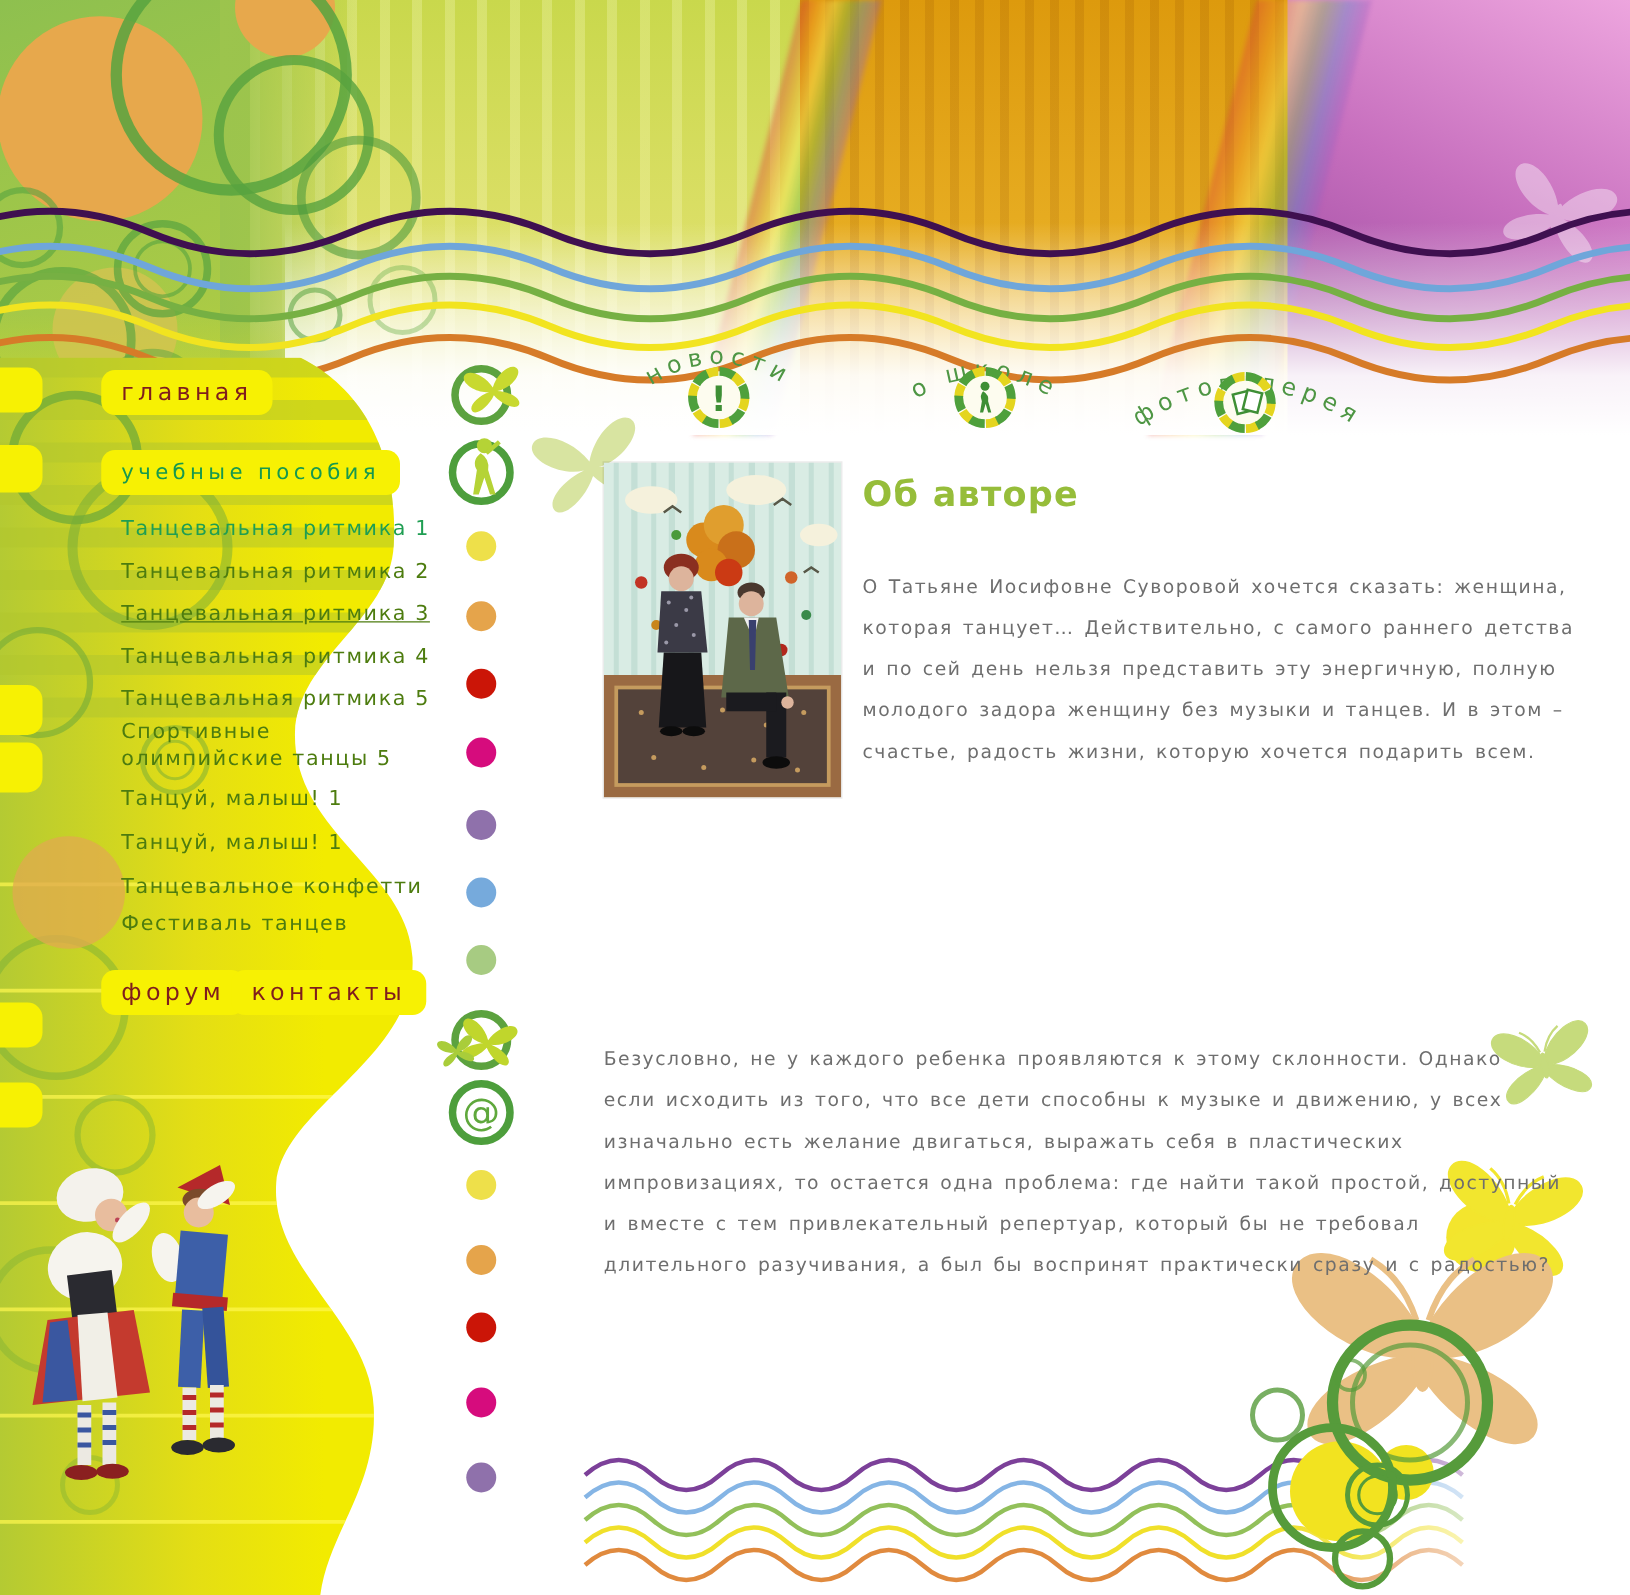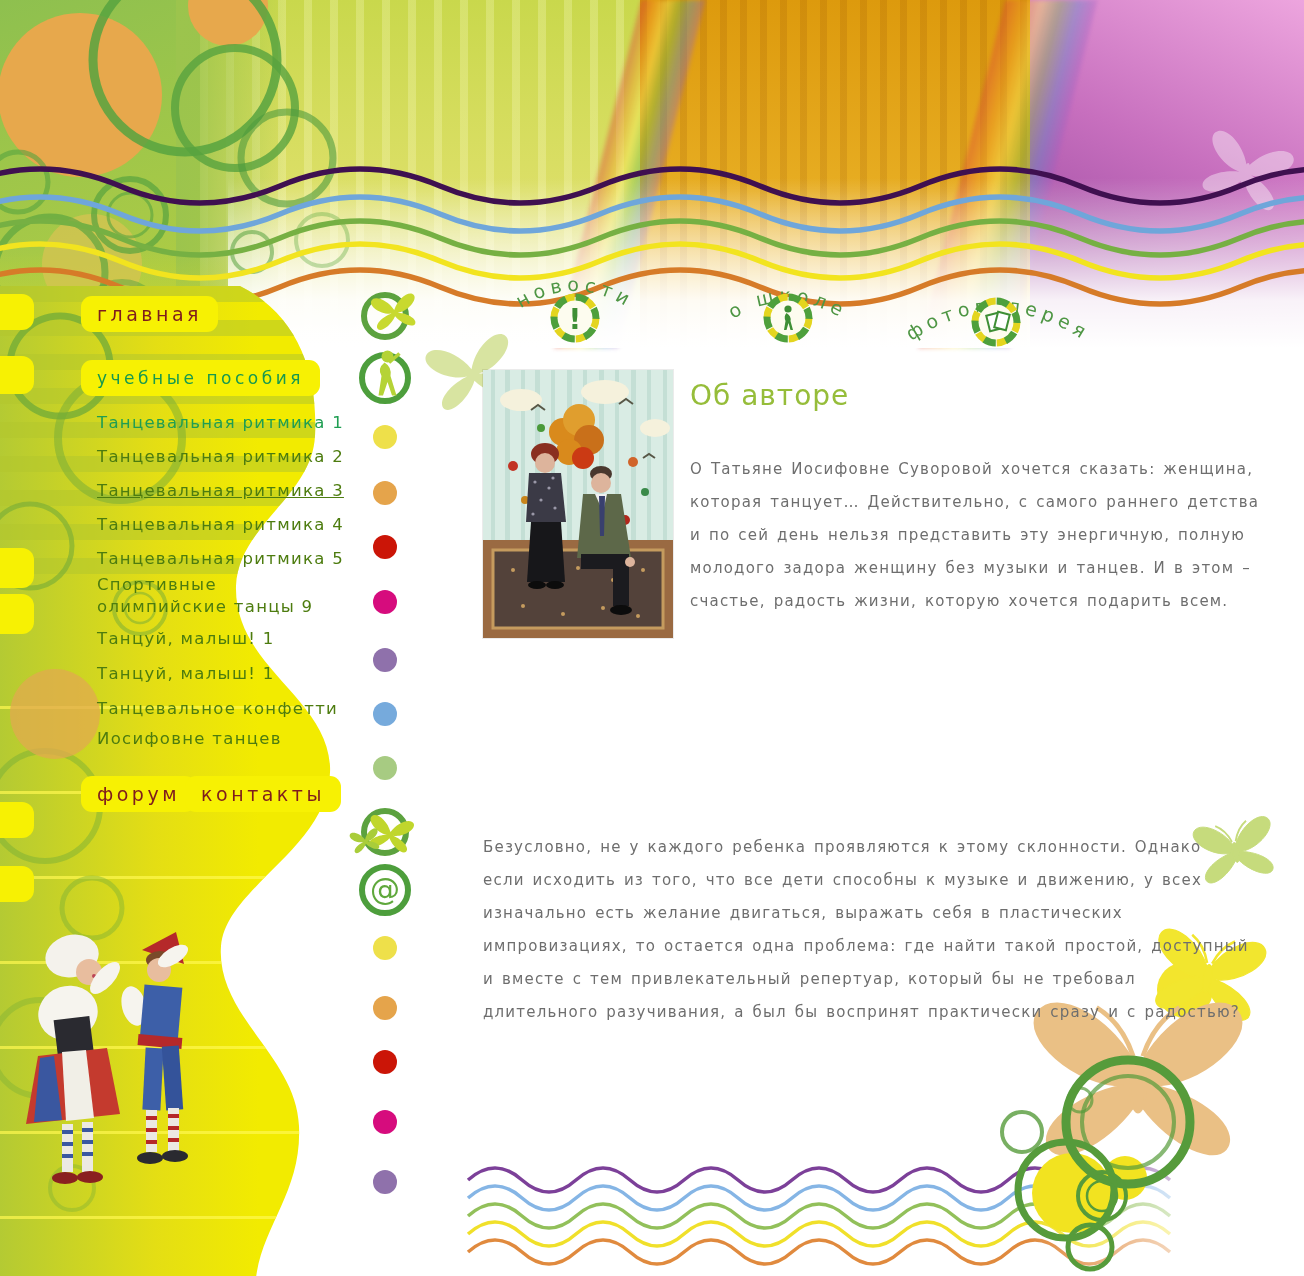--- a/index.html
+++ b/index.html
@@ -53,21 +53,21 @@
   .m12{margin-top:8px;}
   .m13{margin-top:26px;}
   .m14{margin-top:26px;}
   .address{position:absolute;left:35px;top:1194px;z-index:7;color:#2e2e2e;font-size:16.5px;line-height:23px;letter-spacing:.4px;}
 
   
   .rail-svg{position:absolute;left:340px;top:286px;z-index:6;}
   .dot{position:absolute;width:24px;height:24px;border-radius:50%;left:373px;z-index:6;}
 
   
-  .content-title{position:absolute;left:690px;top:360px;z-index:7;color:#96bd3a;font-size:28px;font-weight:normal;letter-spacing:1px;}
+  .content-title{position:absolute;left:690px;top:360px;z-index:7;color:#96bd3a;font-size:28px;font-weight:bold;letter-spacing:1px;}
   .para{position:absolute;z-index:7;color:#6e6e6e;font-size:15px;letter-spacing:1.2px;word-spacing:2px;line-height:33px;}
   .p1{left:690px;top:438px;width:574px;}
   .p2{left:483px;top:676px;width:764px;}
   .p3{left:483px;top:816px;width:766px;}
   .photo{position:absolute;left:483px;top:370px;width:190px;height:268px;z-index:6;box-shadow:0 0 0 1px rgba(0,0,0,.08);}
   .bf-photo{position:absolute;left:423px;top:332px;z-index:5;}
 
   
   .waves-svg{position:absolute;left:460px;top:1150px;z-index:4;}
   .wave-fade{position:absolute;left:1030px;top:1146px;width:250px;height:134px;z-index:5;
@@ -225,25 +225,25 @@
   </svg>
 
   <nav class="menu">
     <div class="mi main pill m0">главная</div>
     <div class="mi section pill m1">учебные пособия</div>
     <div class="mi active m2">Танцевальная ритмика 1</div>
     <div class="mi m3">Танцевальная ритмика 2</div>
     <div class="mi m4">Танцевальная ритмика 3</div>
     <div class="mi m5">Танцевальная ритмика 4</div>
     <div class="mi m6">Танцевальная ритмика 5</div>
-    <div class="mi wrap m8">Спортивные олимпийские танцы 9</div>
+    <div class="mi wrap m8">Спортивные олимпийские танцы 5</div>
     <div class="mi m9">Танцуй, малыш! 1</div>
     <div class="mi m10">Танцуй, малыш! 1</div>
     <div class="mi m11">Танцевальное конфетти</div>
-    <div class="mi m12">Иосифовне танцев</div>
+    <div class="mi m12">Фестиваль танцев</div>
     <div class="mi main pill m13">форум</div>
     <div class="mi main pill m14">контакты</div>
   </nav>
 
 
   <svg class="rail-svg" width="110" height="650" viewBox="0 0 110 650">
     <defs>
       <symbol id="bf2" viewBox="0 0 100 80">
         <path d="M50,34 C40,12 16,0 9,10 C2,20 24,40 44,40 C24,44 8,58 14,66 C20,73 40,62 50,46 C60,62 80,73 86,66 C92,58 76,44 56,40 C76,40 98,20 91,10 C84,0 60,12 50,34 Z"></path>
       </symbol>

